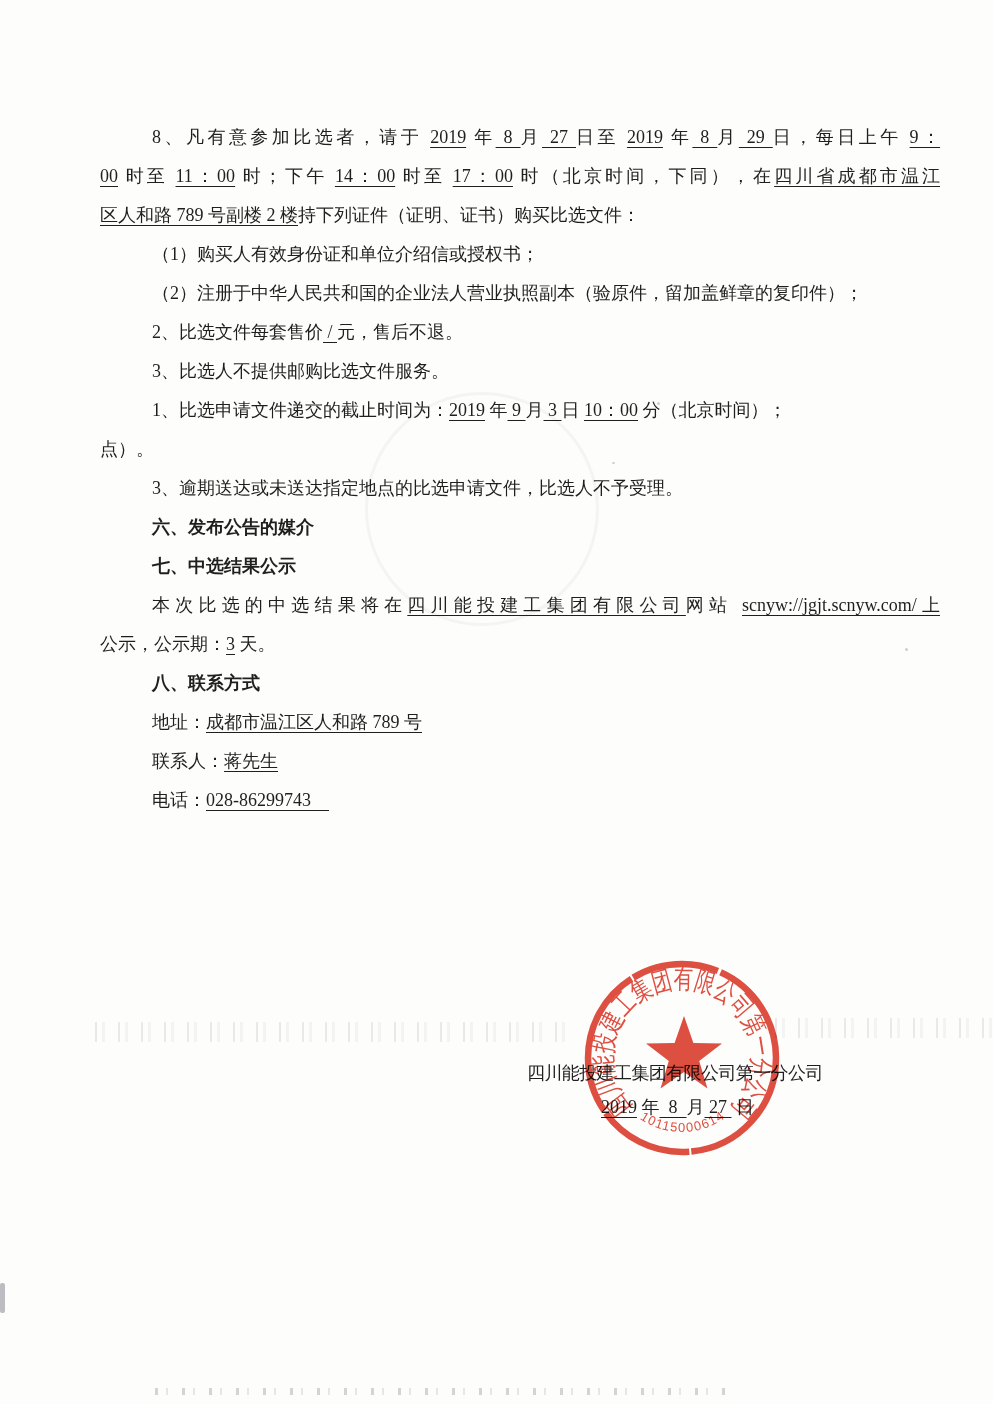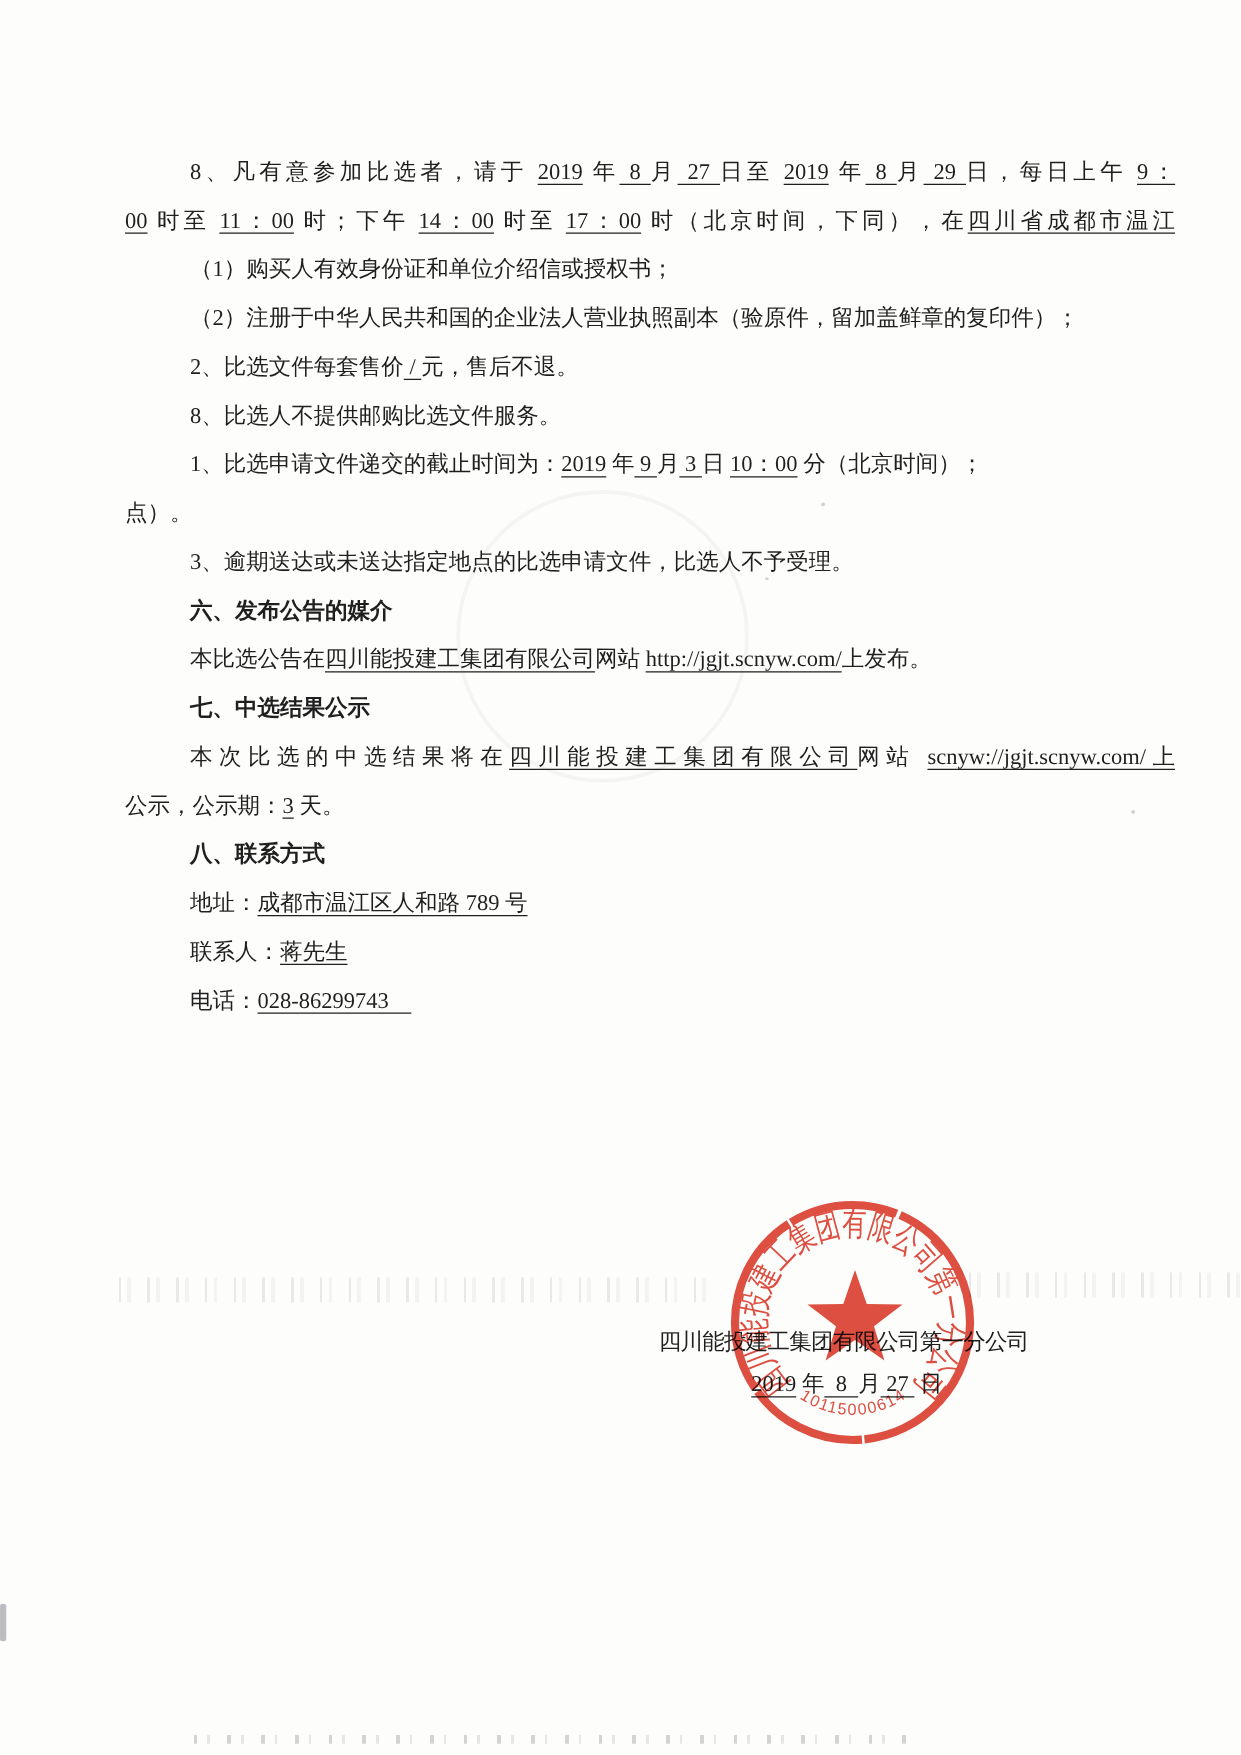--- a/index.html
+++ b/index.html
@@ -74,29 +74,29 @@
 <div id="noise-right" class="noise-strip"></div>
 <div id="noise-bottom"></div>
 <div id="speck-a" class="speck"></div>
 <div id="speck-b" class="speck"></div>
 <div id="speck-c" class="speck"></div>
 <div id="speck-d" class="speck"></div>
 
 <div id="text-block">
     <div class="line indent justify"><span>8、凡有意参加比选者，请于 </span><span class="u">2019</span><span> 年</span><span class="u"> 8 </span><span>月</span><span class="u"> 27 </span><span>日至 </span><span class="u">2019</span><span> 年</span><span class="u"> 8 </span><span>月</span><span class="u"> 29 </span><span>日，每日上午 </span><span class="u">9：</span></div>
     <div class="line justify"><span class="u">00</span><span> 时至 </span><span class="u">11：00</span><span> 时；下午 </span><span class="u">14：00</span><span> 时至 </span><span class="u">17：00</span><span> 时（北京时间，下同），在</span><span class="u">四川省成都市温江</span></div>
+    <div class="line"><span class="u">区人和路 789 号副楼 2 楼</span><span>持下列证件（证明、证书）购买比选文件：</span></div>
     <div class="line indent"><span>（1）购买人有效身份证和单位介绍信或授权书；</span></div>
     <div class="line indent"><span>（2）注册于中华人民共和国的企业法人营业执照副本（验原件，留加盖鲜章的复印件）；</span></div>
     <div class="line indent"><span>2、比选文件每套售价</span><span class="u"> / </span><span>元，售后不退。</span></div>
-    <div class="line indent"><span>8、比选人不提供邮购比选文件服务。</span></div>
+    <div class="line indent"><span>3、比选人不提供邮购比选文件服务。</span></div>
     <div class="line indent"><span>1、比选申请文件递交的截止时间为：</span><span class="u">2019</span><span> 年</span><span class="u"> 9 </span><span>月</span><span class="u"> 3 </span><span>日 </span><span class="u">10：00</span><span> 分（北京时间）；</span></div>
     <div class="line"><span>点）。</span></div>
     <div class="line indent"><span>3、逾期送达或未送达指定地点的比选申请文件，比选人不予受理。</span></div>
     <div class="line indent"><span class="b">六、发布公告的媒介</span></div>
-    <div class="line indent"><span>本比选公告在</span><span class="u">四川能投建工集团有限公司</span><span>网站 </span><span class="u">http://jgjt.scnyw.com/</span><span>上发布。</span></div>
     <div class="line indent"><span class="b">七、中选结果公示</span></div>
     <div class="line indent justify"><span>本次比选的中选结果将在</span><span class="u">四川能投建工集团有限公司</span><span>网站 </span><span class="u">scnyw://jgjt.scnyw.com/上</span></div>
     <div class="line"><span>公示，公示期：</span><span class="u">3</span><span> 天。</span></div>
     <div class="line indent"><span class="b">八、联系方式</span></div>
     <div class="line indent"><span>地址：</span><span class="u">成都市温江区人和路 789 号</span></div>
     <div class="line indent"><span>联系人：</span><span class="u">蒋先生</span></div>
     <div class="line indent"><span>电话：</span><span class="u">028-86299743    </span></div>
   </div>
 
 <div id="sig-company">四川能投建工集团有限公司第一分公司</div>

